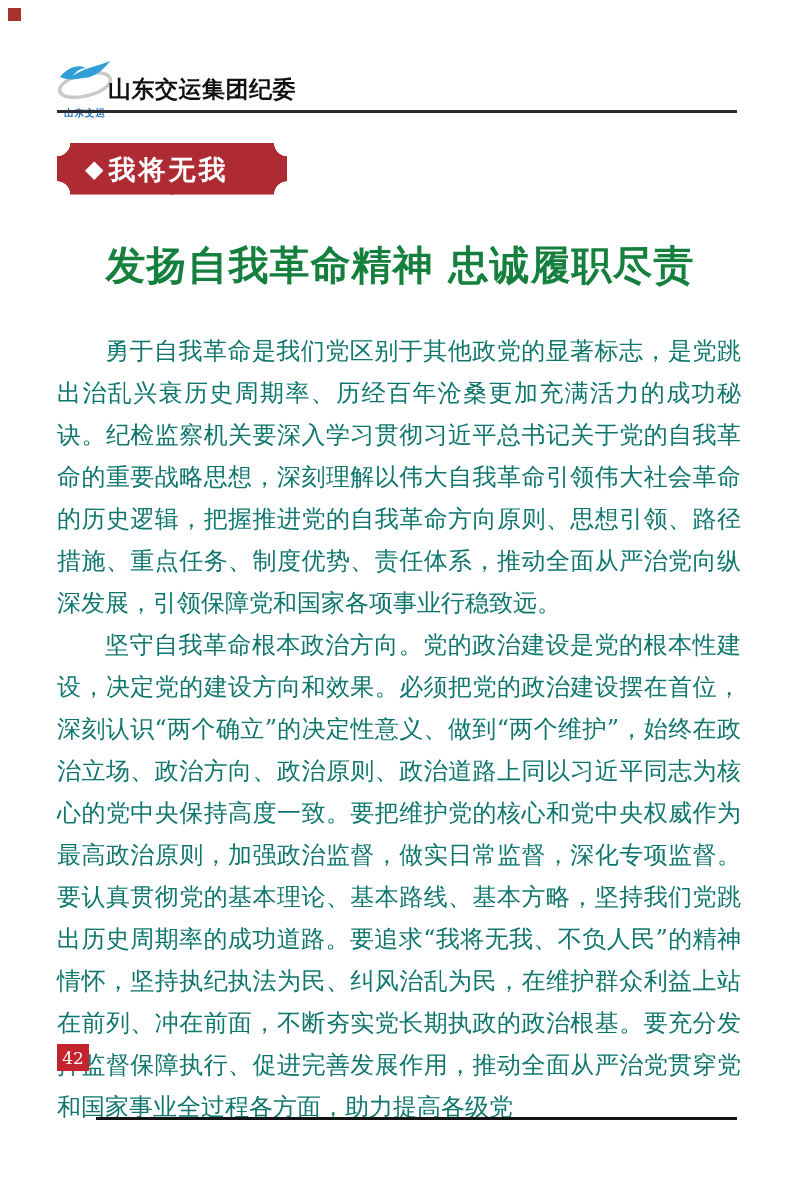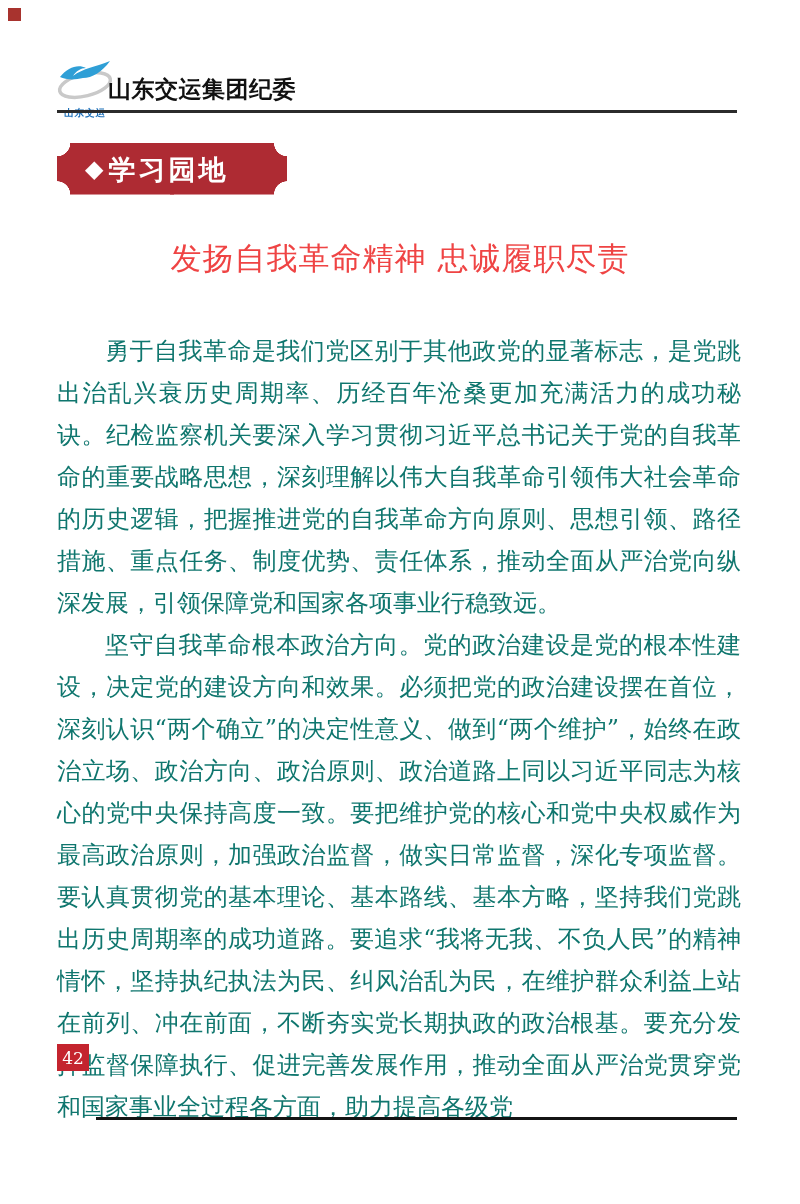--- a/index.html
+++ b/index.html
@@ -83,24 +83,24 @@
     letter-spacing: 3px;
     line-height: 1;
   }
 
   
   .article-title {
     position: absolute;
     left: 0; top: 238px;
     width: 800px;
     text-align: center;
-    font-size: 31px;
-    font-weight: normal;
+    font-size: 40px;
+    font-weight: bold;
     letter-spacing: 1px;
-    color: #ef4444;
+    color: #15803d;
     white-space: nowrap;
   }
   .article-body {
     position: absolute;
     left: 57px; top: 330px;
     width: 684px;
     font-size: 24px;
     line-height: 42px;
     text-align: justify;
     text-justify: inter-ideograph;
@@ -142,21 +142,21 @@
       <ellipse cx="30" cy="25" rx="26" ry="11" fill="none" stroke="#c9c9c9" stroke-width="3.5" transform="rotate(-14 30 25)"></ellipse>
       <path d="M5 17 C13 7 23 4 31 8 C26 8 21 11 18 16 C28 8 41 7 55 1 C47 12 37 18 28 18 C20 20 11 20 5 17 Z" fill="#2f9fd6"></path>
     </svg>
     <span class="logo-text">山东交运</span>
   </div>
   <div class="org-name">山东交运集团纪委</div>
   <div class="header-rule"></div>
 
   <div class="banner">
     <span class="diamond">◆</span>
-    <span class="banner-label">学习园地</span>
+    <span class="banner-label">我将无我</span>
   </div>
 
   <h1 class="article-title">发扬自我革命精神 忠诚履职尽责</h1>
 
   <div class="article-body">
     <p>勇于自我革命是我们党区别于其他政党的显著标志，是党跳出治乱兴衰历史周期率、历经百年沧桑更加充满活力的成功秘诀。纪检监察机关要深入学习贯彻习近平总书记关于党的自我革命的重要战略思想，深刻理解以伟大自我革命引领伟大社会革命的历史逻辑，把握推进党的自我革命方向原则、思想引领、路径措施、重点任务、制度优势、责任体系，推动全面从严治党向纵深发展，引领保障党和国家各项事业行稳致远。</p>
     <p>坚守自我革命根本政治方向。党的政治建设是党的根本性建设，决定党的建设方向和效果。必须把党的政治建设摆在首位，深刻认识“两个确立”的决定性意义、做到“两个维护”，始终在政治立场、政治方向、政治原则、政治道路上同以习近平同志为核心的党中央保持高度一致。要把维护党的核心和党中央权威作为最高政治原则，加强政治监督，做实日常监督，深化专项监督。要认真贯彻党的基本理论、基本路线、基本方略，坚持我们党跳出历史周期率的成功道路。要追求“我将无我、不负人民”的精神情怀，坚持执纪执法为民、纠风治乱为民，在维护群众利益上站在前列、冲在前面，不断夯实党长期执政的政治根基。要充分发挥监督保障执行、促进完善发展作用，推动全面从严治党贯穿党和国家事业全过程各方面，助力提高各级党</p>
   </div>
 
   <div class="footer-page-box">42</div>

